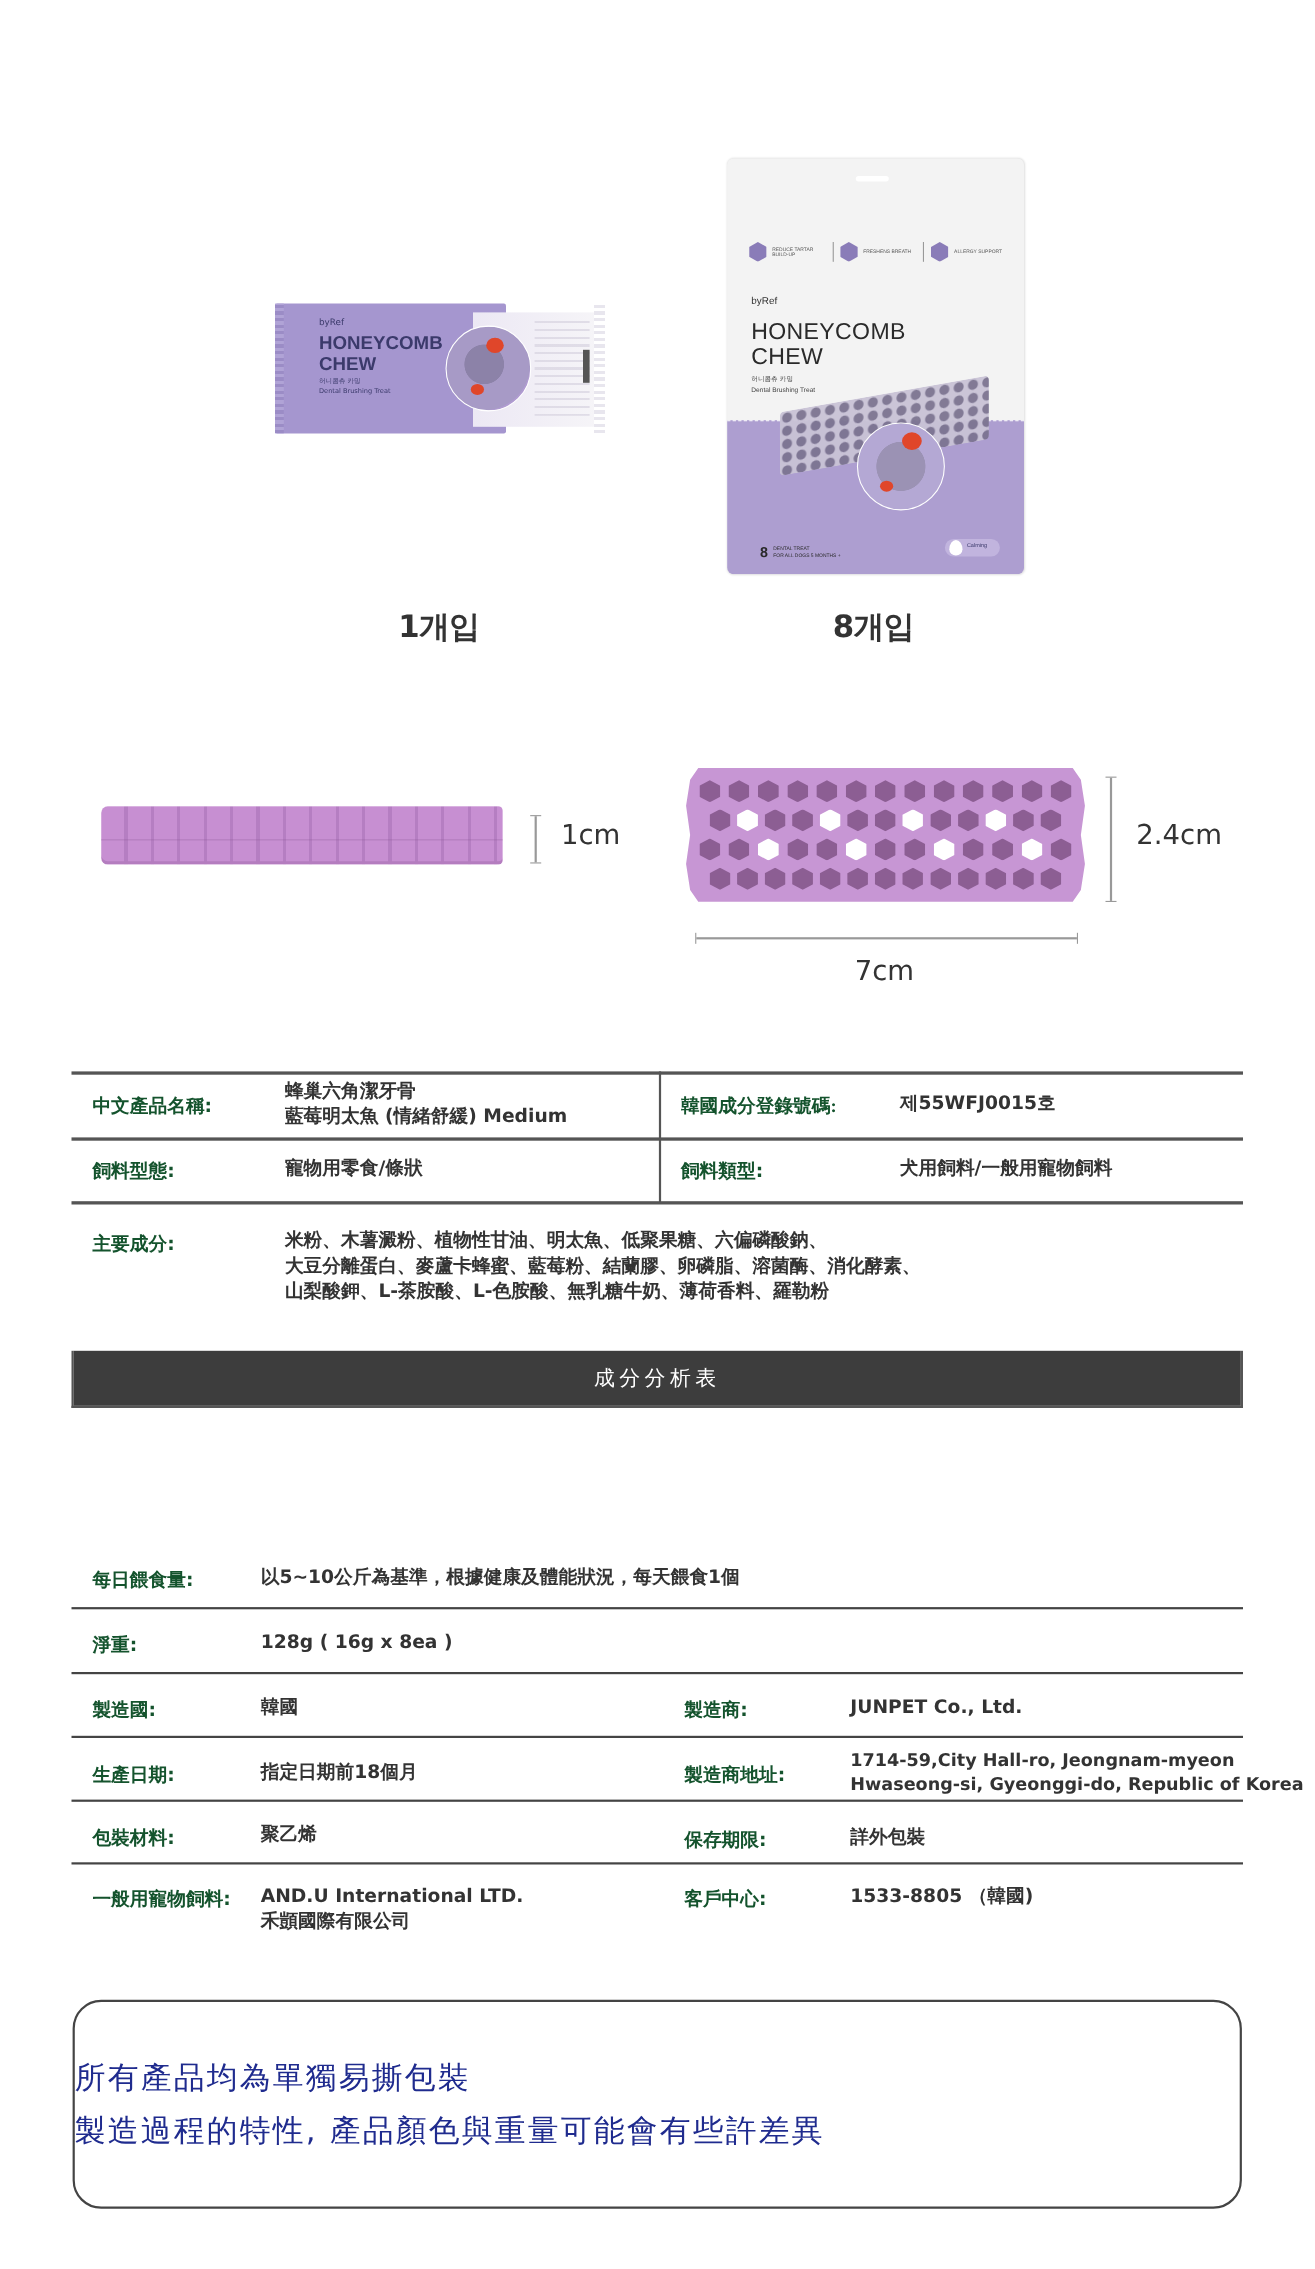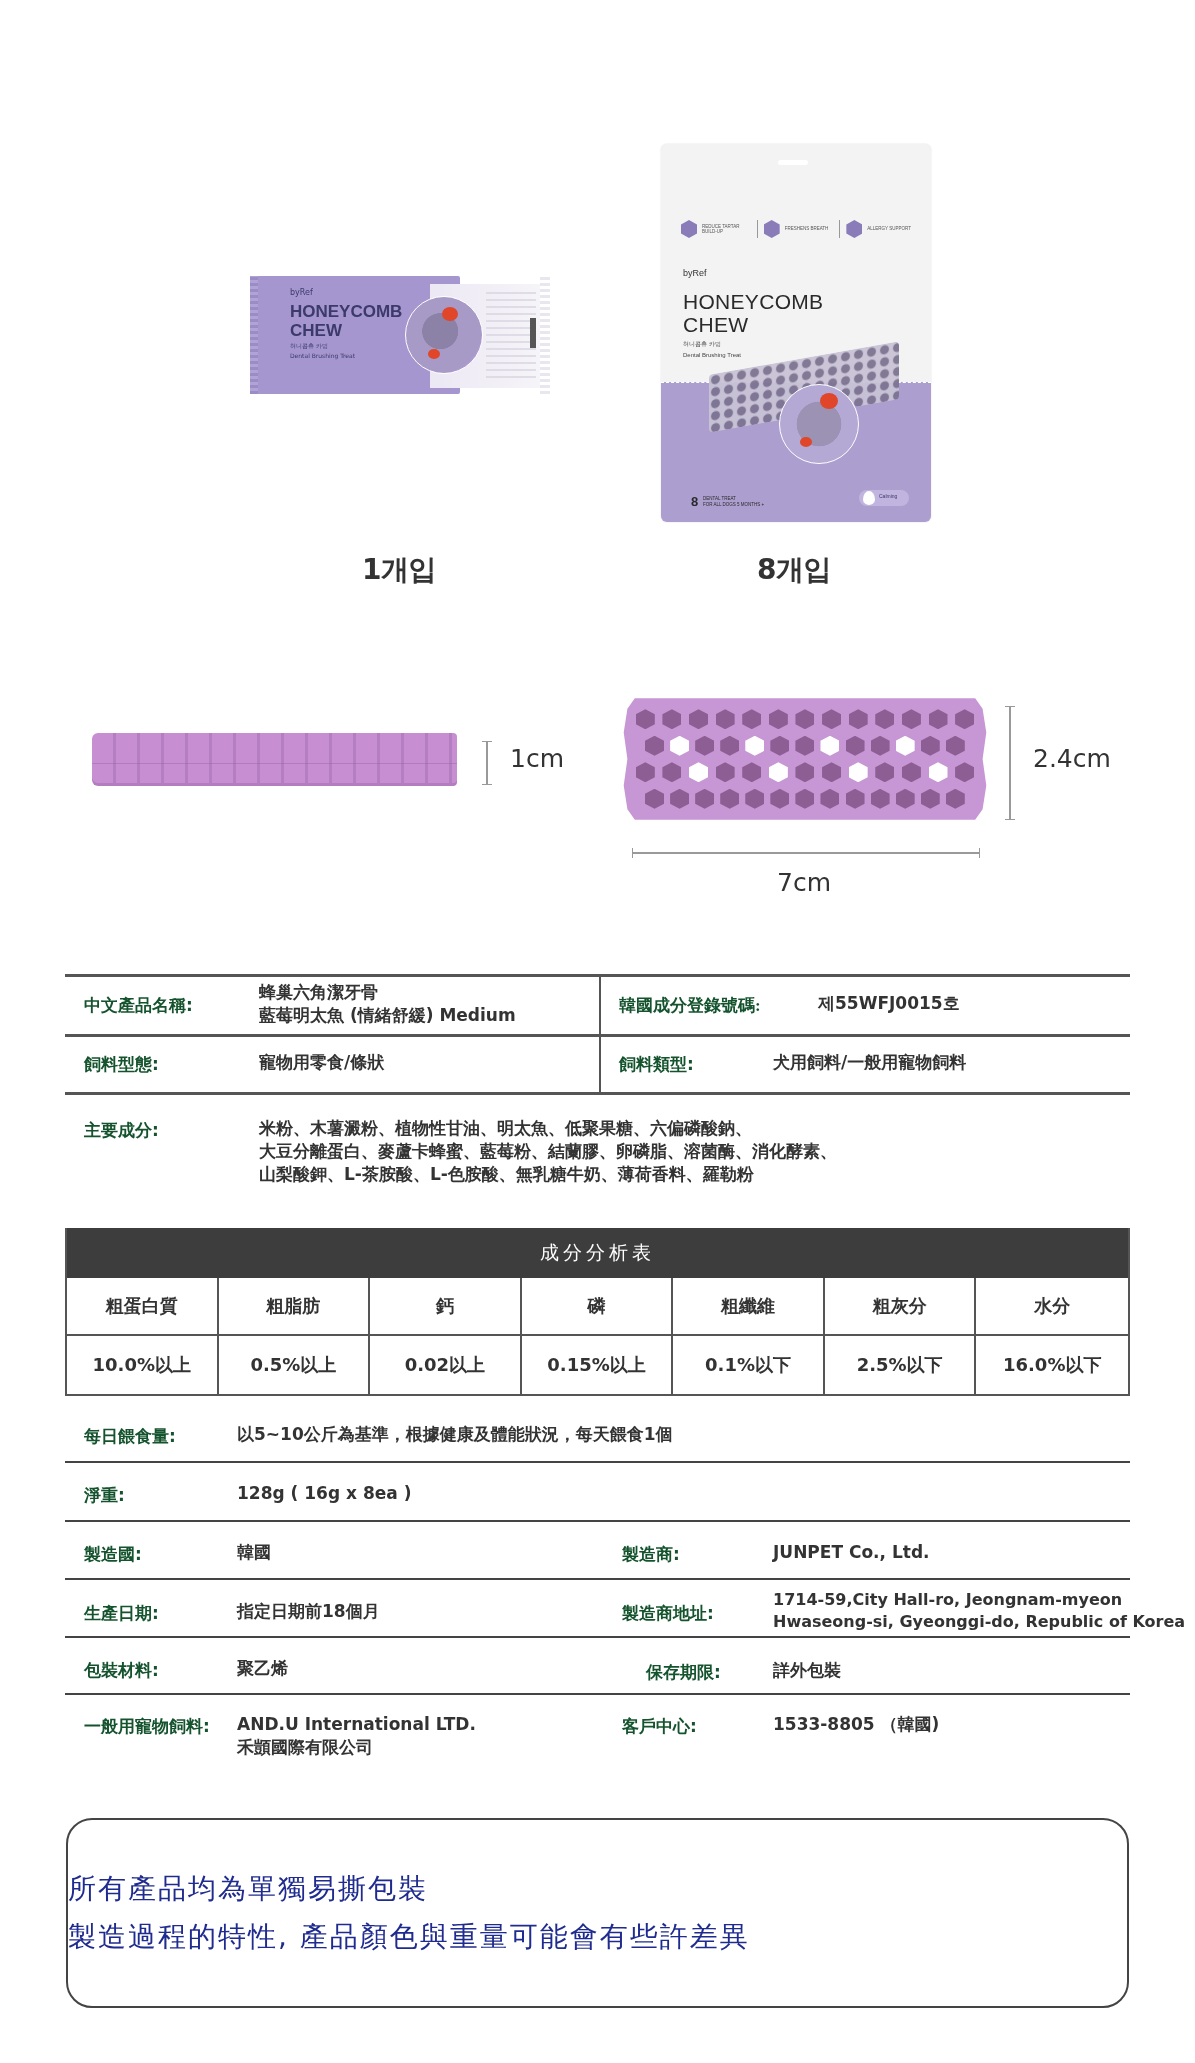--- a/index.html
+++ b/index.html
@@ -235,48 +235,32 @@
   <div>蜂巢六角潔牙骨</div>
   <div>藍莓明太魚 (情緒舒緩) Medium</div>
 </div>
 <div class="lbl" style="left:619px; top:994px;font-family:Liberation Serif, serif;">韓國成分登錄號碼:</div>
 <div class="val" style="left:818px; top:992px;">제55WFJ0015호</div>
 
 <div class="rule" style="top:1034px;"></div>
 <div class="lbl" style="left:84px; top:1053px;">飼料型態:</div>
 <div class="val" style="left:259px; top:1051px;">寵物用零食/條狀</div>
 <div class="lbl" style="left:619px; top:1053px;">飼料類型:</div>
-<div class="val" style="left:773px; top:1051px;">犬用飼料/一般用寵物飼料</div>
+<div class="val" style="left:818px; top:1051px;">犬用飼料/一般用寵物飼料</div>
 
 <div class="rule" style="top:1092px;"></div>
 <div class="lbl" style="left:84px; top:1119px;">主要成分:</div>
 <div class="val" style="left:259px; top:1117px;">
   <div>米粉、木薯澱粉、植物性甘油、明太魚、低聚果糖、六偏磷酸鈉、</div>
   <div>大豆分離蛋白、麥蘆卡蜂蜜、藍莓粉、結蘭膠、卵磷脂、溶菌酶、消化酵素、</div>
   <div>山梨酸鉀、L-茶胺酸、L-色胺酸、無乳糖牛奶、薄荷香料、羅勒粉</div>
 </div>
 
 <div class="analysis">
   <div class="head">成分分析表</div>
-  <div class="grid">
-    <div class="c">粗蛋白質</div>
-    <div class="c">粗脂肪</div>
-    <div class="c">鈣</div>
-    <div class="c">磷</div>
-    <div class="c">粗纖維</div>
-    <div class="c">粗灰分</div>
-    <div class="c">水分</div>
-    <div class="c last-row">10.0%以上</div>
-    <div class="c last-row">0.5%以上</div>
-    <div class="c last-row">0.02以上</div>
-    <div class="c last-row">0.15%以上</div>
-    <div class="c last-row">0.1%以下</div>
-    <div class="c last-row">2.5%以下</div>
-    <div class="c last-row">16.0%以下</div>
-  </div>
 </div>
 
 <div class="lbl" style="left:84px; top:1425px;">每日餵食量:</div>
 <div class="val" style="left:237px; top:1423px;">以5~10公斤為基準，根據健康及體能狀況，每天餵食1個</div>
 <div class="rule rule-thin" style="top:1461px;"></div>
 
 <div class="lbl" style="left:84px; top:1484px;">淨重:</div>
 <div class="val" style="left:237px; top:1482px;">128g ( 16g x 8ea )</div>
 <div class="rule rule-thin" style="top:1520px;"></div>
 
@@ -290,21 +274,21 @@
 <div class="val" style="left:237px; top:1600px;">指定日期前18個月</div>
 <div class="lbl" style="left:622px; top:1602px;">製造商地址:</div>
 <div class="val" style="left:773px; top:1589px; font-size:16px; line-height:22px;">
   <div>1714-59,City Hall-ro, Jeongnam-myeon</div>
   <div>Hwaseong-si, Gyeonggi-do, Republic of Korea</div>
 </div>
 <div class="rule rule-thin" style="top:1636px;"></div>
 
 <div class="lbl" style="left:84px; top:1659px;">包裝材料:</div>
 <div class="val" style="left:237px; top:1657px;">聚乙烯</div>
-<div class="lbl" style="left:622px; top:1661px;margin-left:24px;">保存期限:</div>
+<div class="lbl" style="left:622px; top:1661px;">保存期限:</div>
 <div class="val" style="left:773px; top:1659px;">詳外包裝</div>
 <div class="rule rule-thin" style="top:1693px;"></div>
 
 <div class="lbl" style="left:84px; top:1715px;">一般用寵物飼料:</div>
 <div class="val" style="left:237px; top:1713px;">
   <div>AND.U  International LTD.</div>
   <div>禾顗國際有限公司</div>
 </div>
 <div class="lbl" style="left:622px; top:1715px;">客戶中心:</div>
 <div class="val" style="left:773px; top:1713px;">1533-8805 （韓國)</div>

